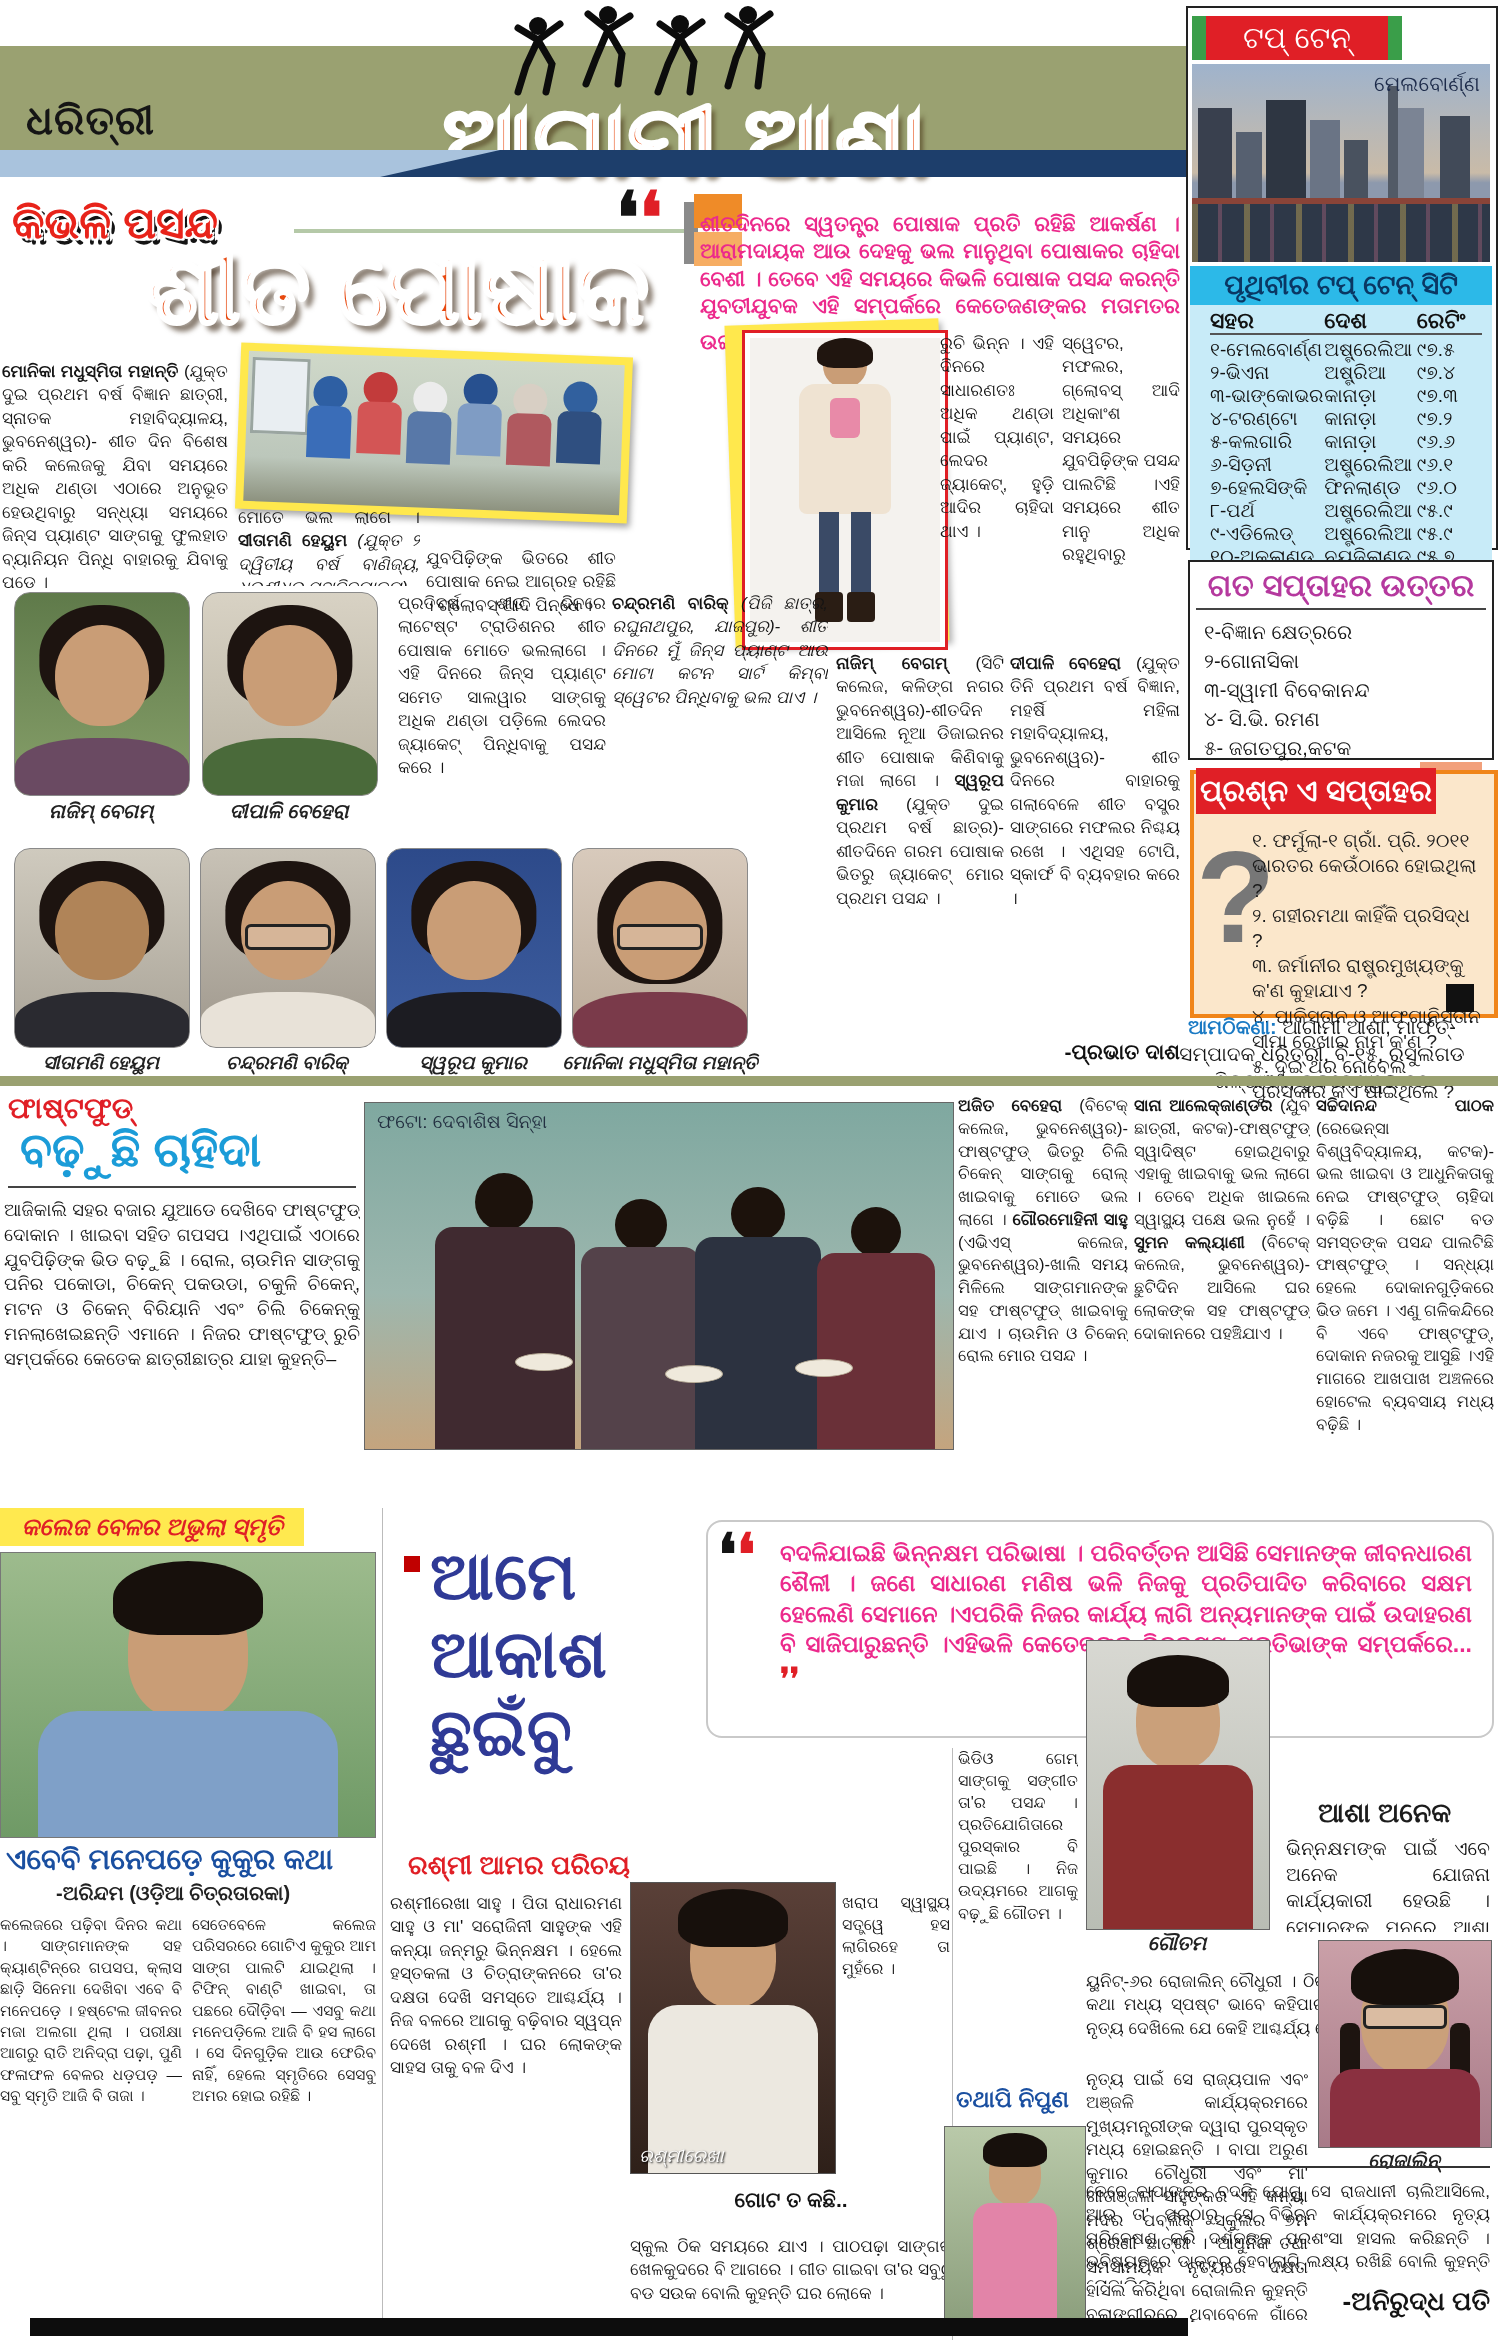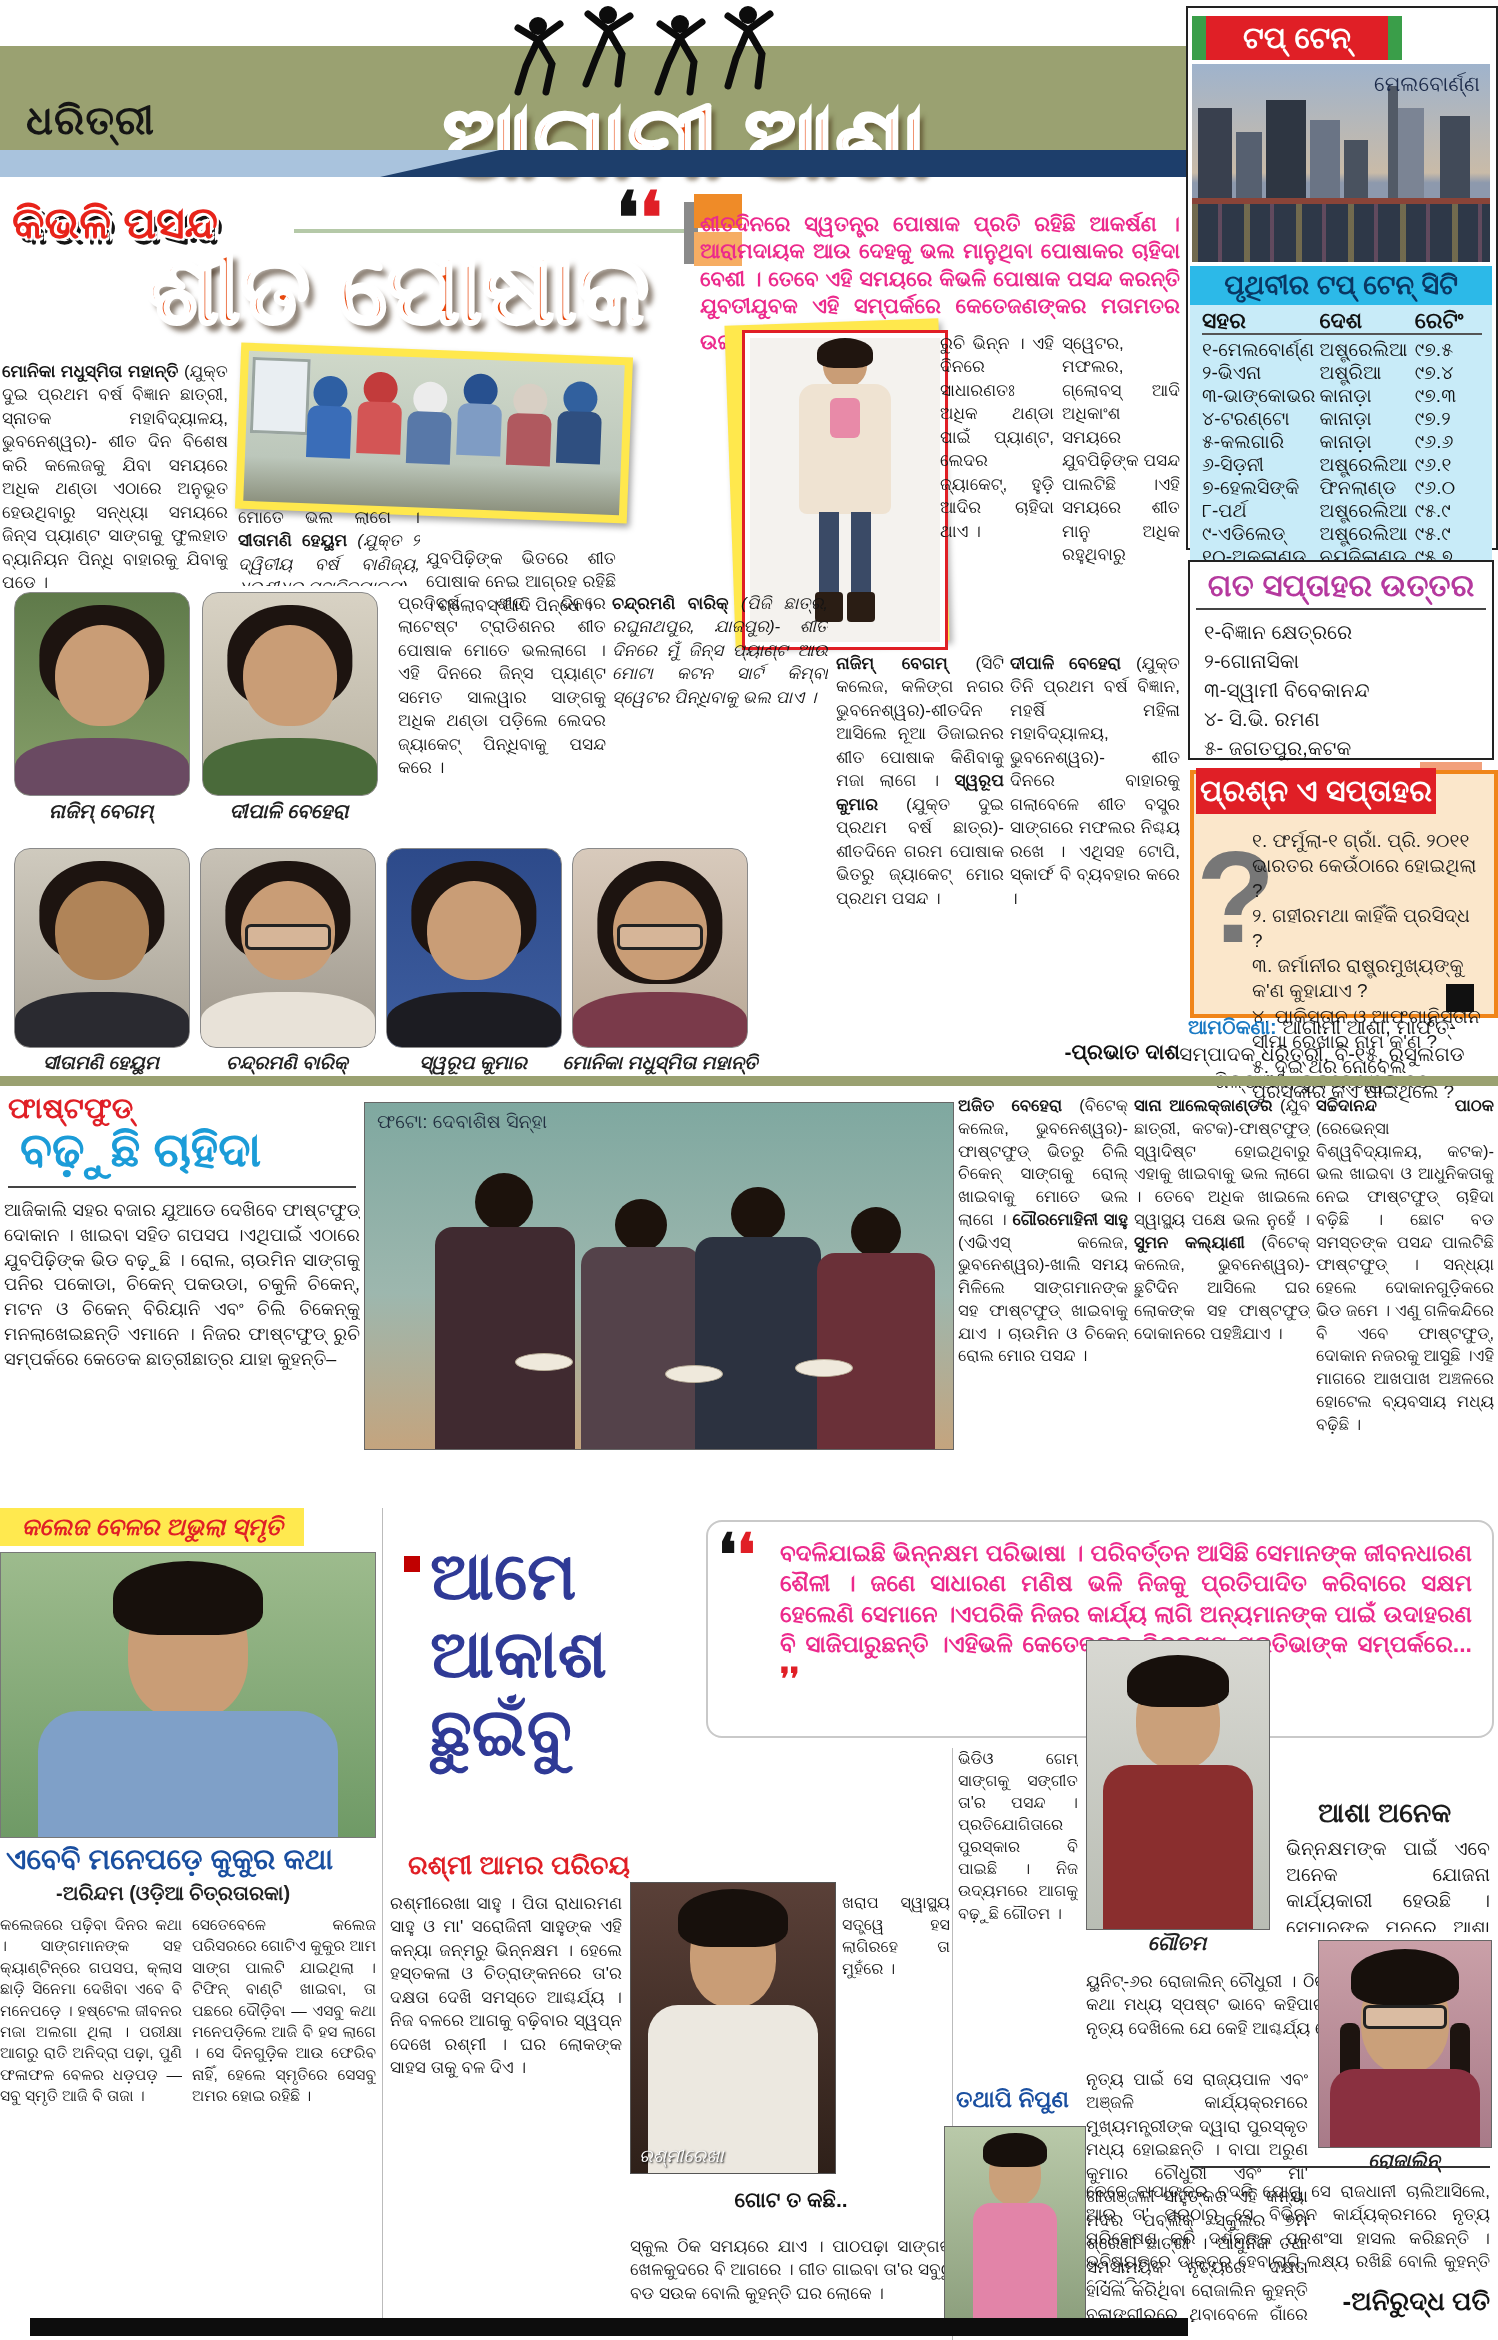--- a/index.html
+++ b/index.html
@@ -11,32 +11,32 @@
   
   #banner{left:0;top:46px;width:1186px;height:104px;background:#9aa171;}
   #brand{left:26px;top:52px;font-size:40px;font-weight:900;color:#151515;letter-spacing:1px;}
   #mast-title{left:210px;top:40px;width:950px;height:112px;display:flex;align-items:center;justify-content:center;
     font-size:94px;font-weight:900;color:#e8490f;-webkit-text-stroke:3px #ffffff;
     text-shadow:5px 6px 4px rgba(70,50,20,.55);}
   #stripe-light{left:0;top:150px;width:500px;height:27px;background:#a9c3dd;}
   #stripe-navy{left:380px;top:150px;width:806px;height:27px;background:#1d3e6b;clip-path:polygon(120px 0,100% 0,100% 100%,0 100%);}
   
   .railbox{border:2px solid #222;background:#fff;}
-  #tt-tab{left:1206px;top:16px;width:182px;height:44px;background:#e01f26;color:#fff;font-size:30px;font-weight:bold;
+  #tt-tab{left:1206px;top:16px;width:182px;height:44px;background:#e01f26;color:#fff;font-size:30px;font-weight:normal;
     display:flex;align-items:center;justify-content:center;}
   .greenbar{width:14px;height:44px;background:#3a9e49;top:16px;}
   #mel-photo{left:1192px;top:64px;width:298px;height:198px;background:linear-gradient(#9fb3cc 0%,#c9bba8 55%,#8d99ad 60%);overflow:hidden;}
   .bld{position:absolute;bottom:58px;}
   #mel-water{position:absolute;left:0;bottom:0;width:100%;height:58px;background:#2e3848;
     background-image:repeating-linear-gradient(90deg,rgba(240,200,90,.35) 0 6px,rgba(40,50,70,0) 6px 26px,rgba(230,120,150,.28) 26px 30px,rgba(40,50,70,0) 30px 52px);}
   #mel-bridge{position:absolute;left:0;bottom:50px;width:100%;height:14px;background:#8a4438;}
   #mel-cap{position:absolute;right:10px;top:8px;font-size:21px;color:#1d2b4a;}
   #tt-table{left:1190px;top:266px;width:302px;}
   #tt-head{background:#2cb9e8;color:#0a3763;font-weight:900;font-size:27px;text-align:center;padding:4px 0;}
-  #tt-body{background:#c8ebf8;padding:4px 10px 8px 12px;}
+  #tt-body{background:#c8ebf8;padding:4px 10px 8px 20px;}
   .t-row{display:flex;font-size:19px;line-height:21px;padding:1px 0;}
   .t-row .c1{width:42%;} .t-row .c2{width:34%;} .t-row .c3{width:24%;text-align:left;}
   .t-colhead{font-weight:bold;font-size:22px;border-bottom:2px solid #555;margin-bottom:3px;padding-bottom:2px;}
   #lw-box{left:1188px;top:560px;width:302px;height:196px;}
   #lw-title{font-size:31px;font-weight:900;color:#b5399e;text-align:center;padding:6px 0 4px 0;border-bottom:2px solid #444;margin:0 6px;}
   #lw-list{padding:8px 14px;font-size:20px;line-height:29px;color:#141414;}
   #quiz-box{left:1190px;top:770px;width:300px;height:240px;background:#fbe7cb;border:4px solid #f08519;}
   #quiz-accent{left:1420px;top:762px;width:62px;height:60px;background:#f2a07b;}
   #quiz-head{left:1196px;top:768px;width:240px;height:46px;background:#e01f26;color:#fff;font-size:30px;font-weight:bold;
     display:flex;align-items:center;justify-content:center;}

